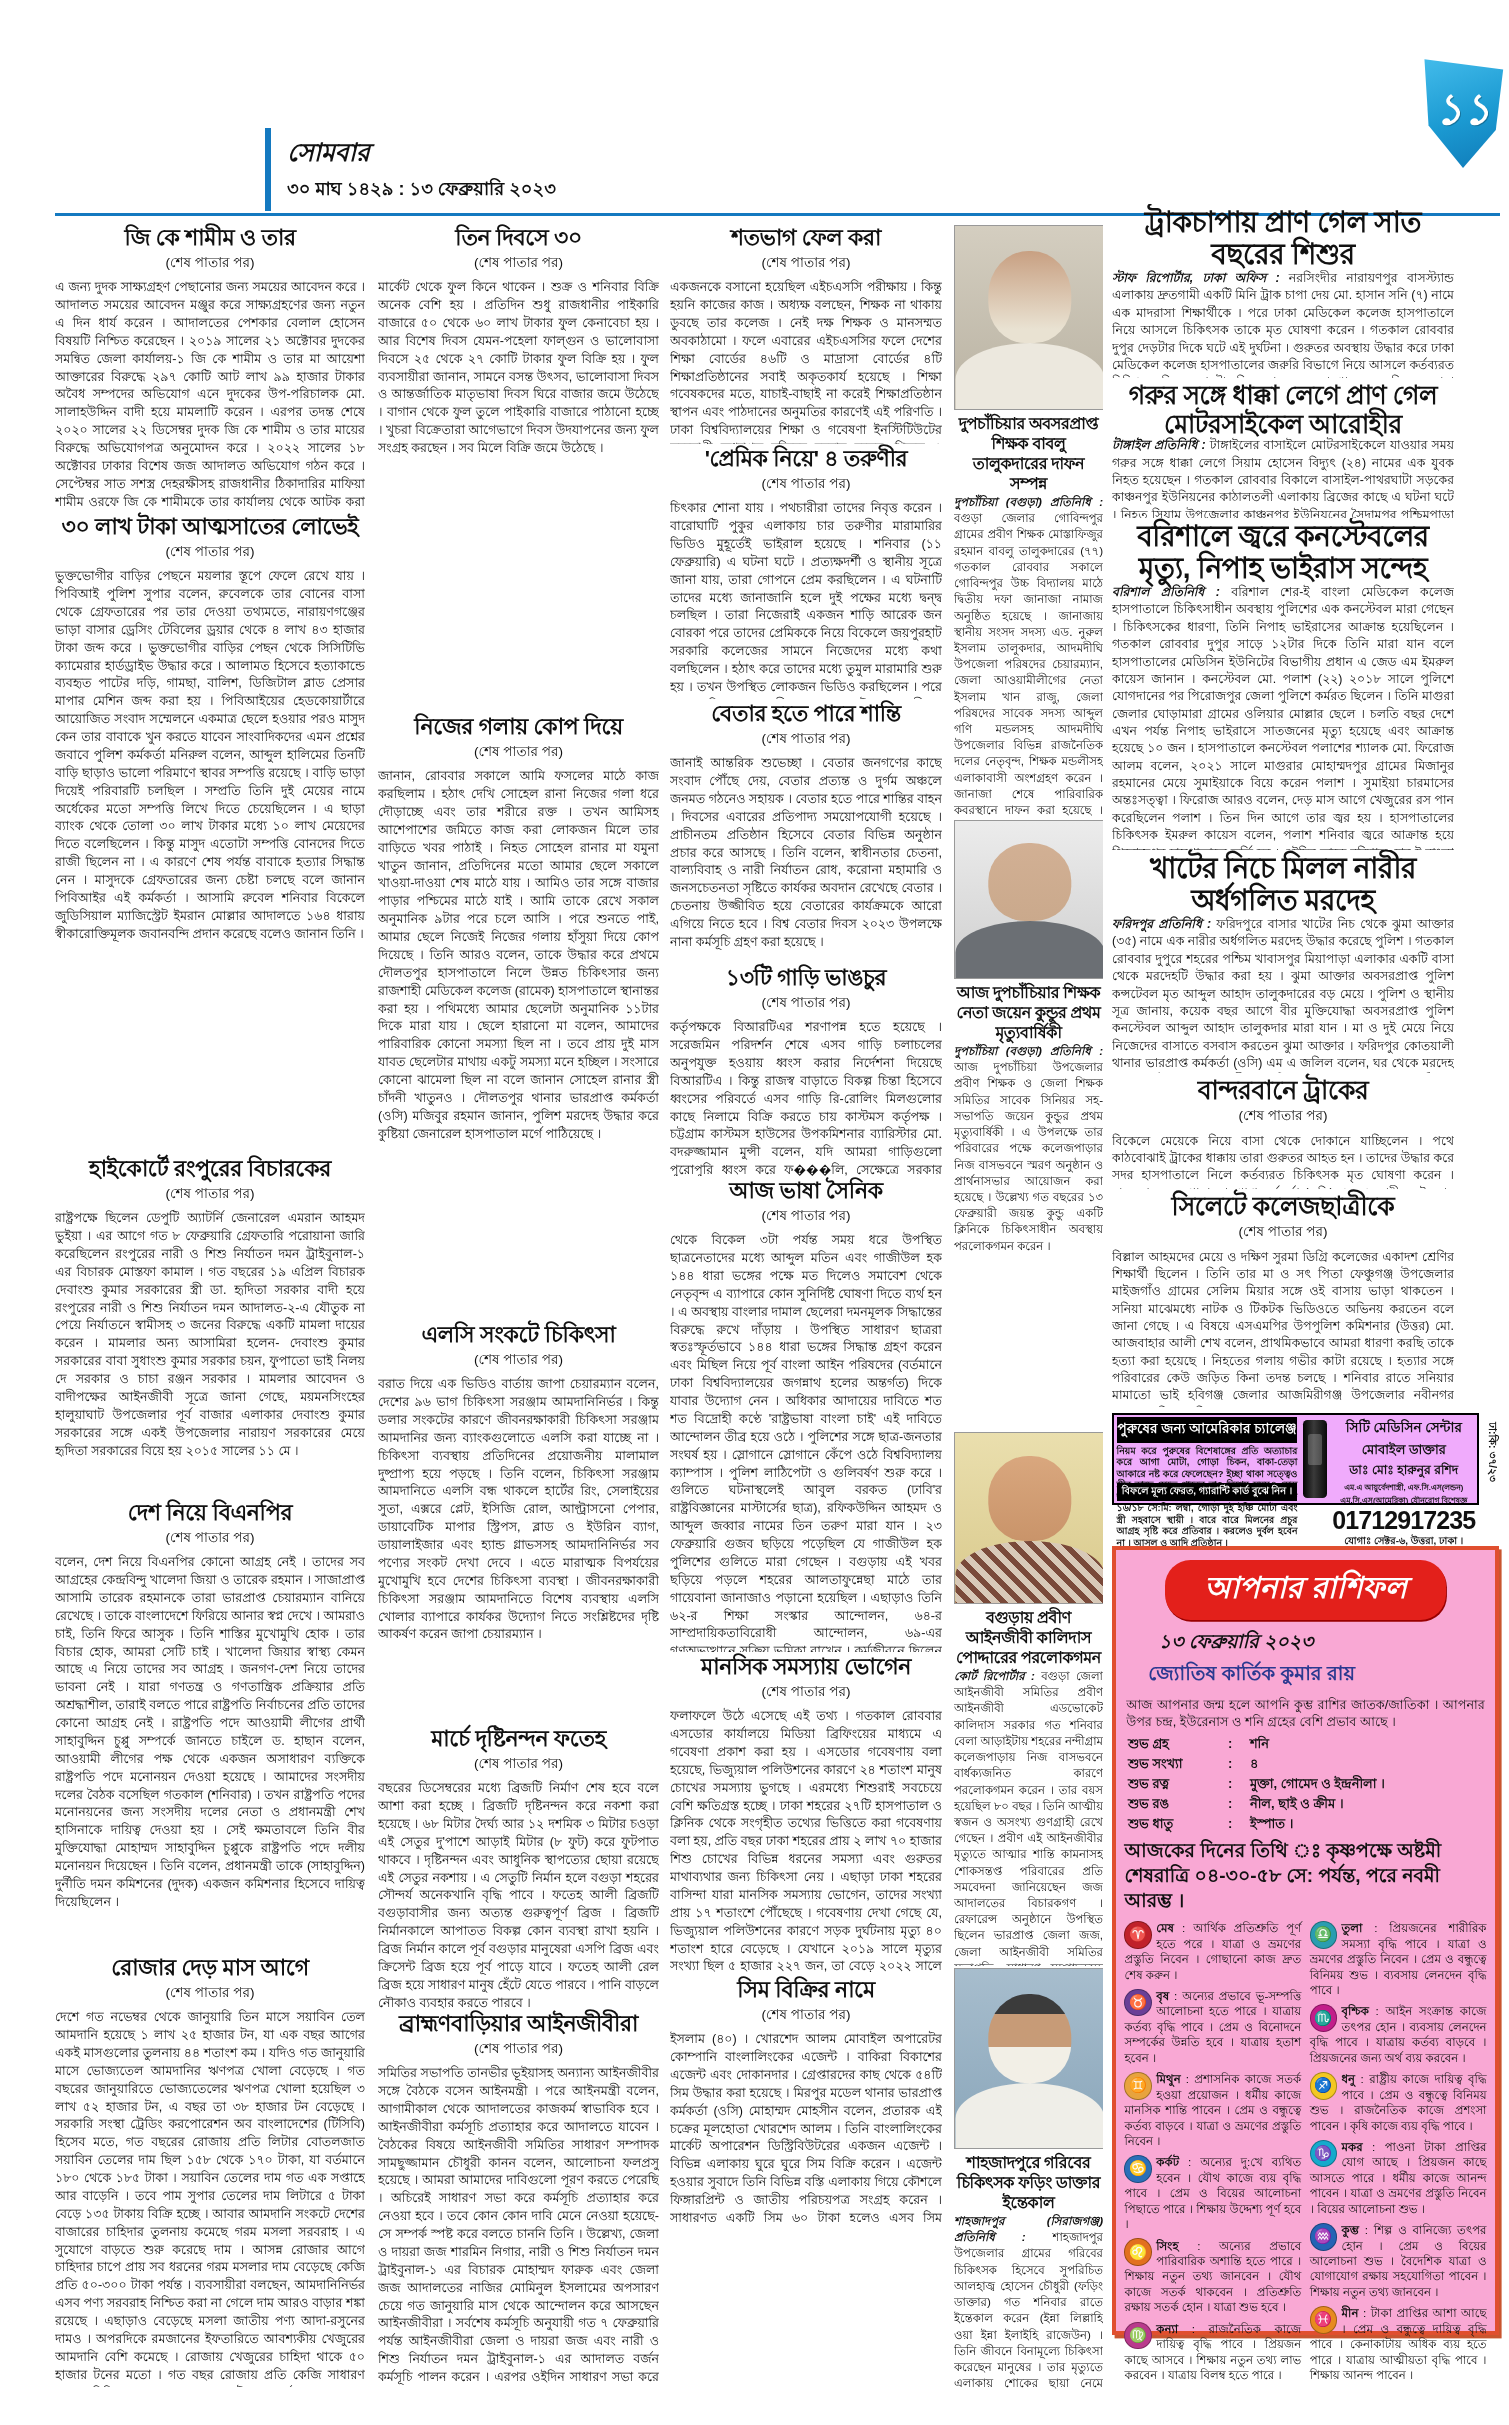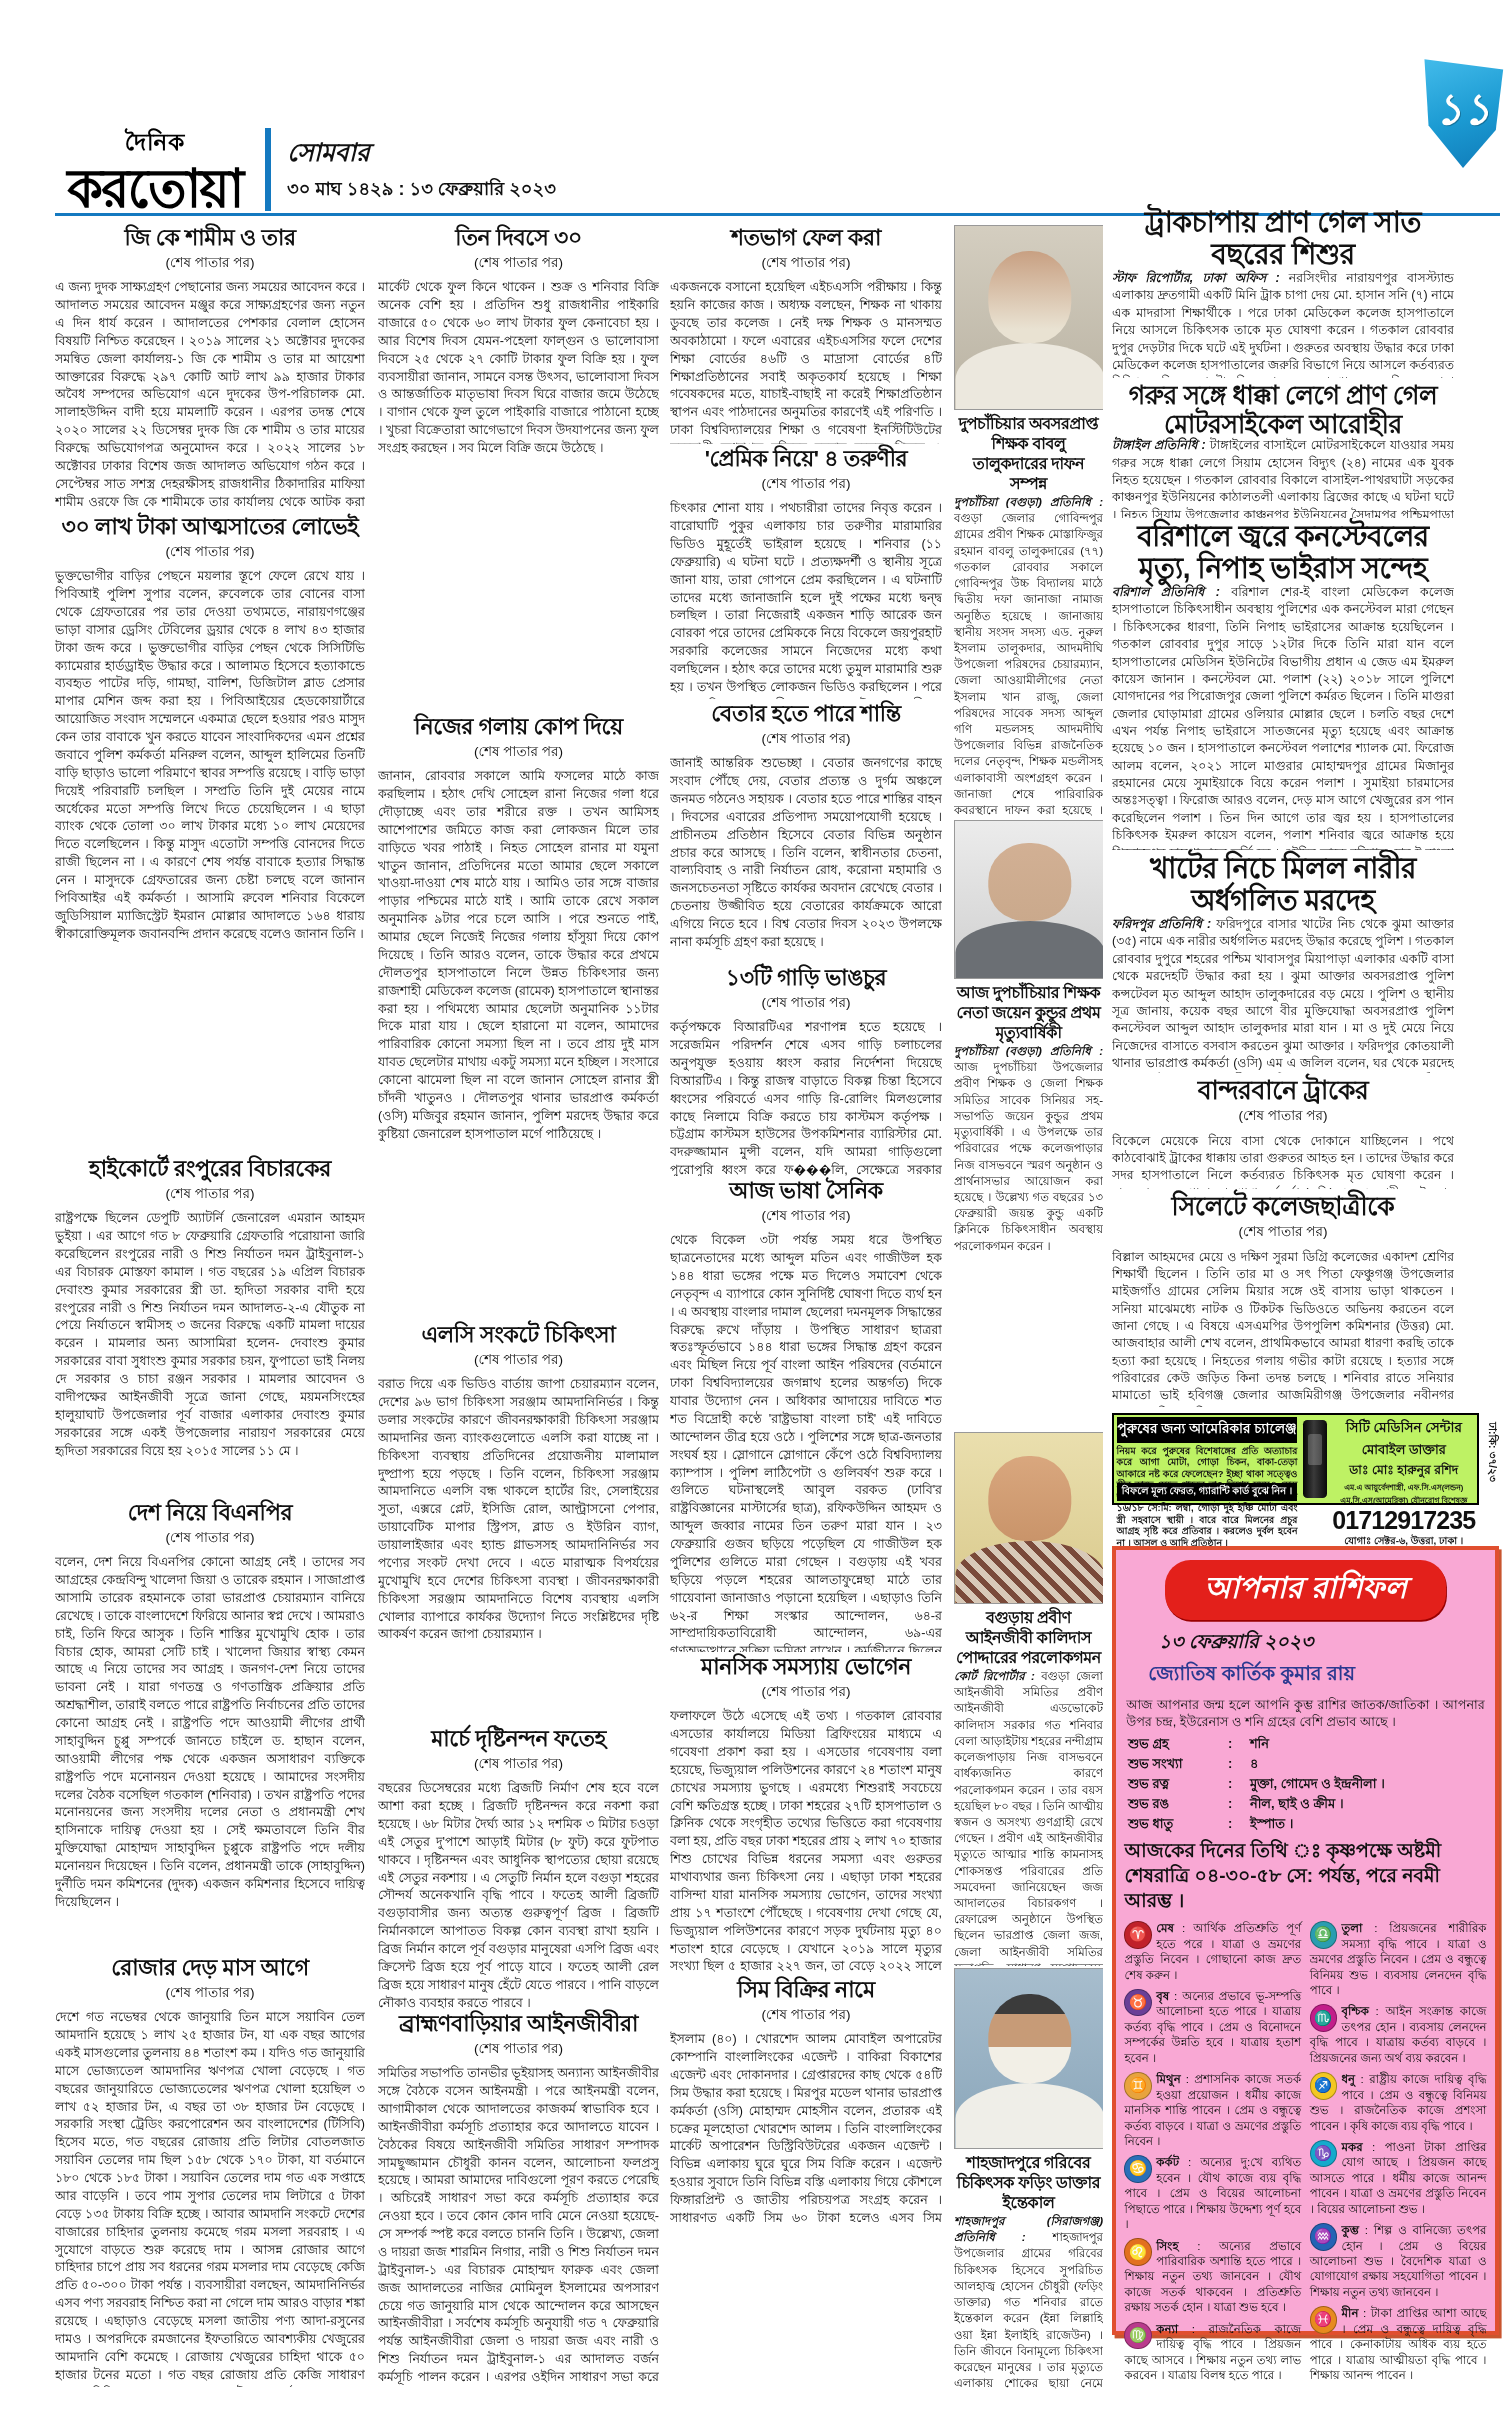--- a/index.html
+++ b/index.html
@@ -54,21 +54,21 @@
   .p2::after{background:#6b6f74;}
   .p3{height:170px;background:linear-gradient(#eadfae,#d9c98c);}
   .p3::before{background:linear-gradient(#d9a77e,#c9946a);}
   .p3::after{background:repeating-linear-gradient(45deg,#7a4a3a 0 6px,#d8c9b8 6px 12px);}
   .p4{height:179px;background:linear-gradient(#a7bdcd,#8aa6ba);}
   .p4::before{background:linear-gradient(#3b3b3b 0 22%,#c79b77 22% 60%,#f2efe6 60%);}
   .p4::after{background:#efeee8;}
 
   
   .adbox{position:absolute;left:1112px;top:1413px;width:367px;height:92px;border:2.6px solid #000;
-     display:flex;background:#bef264;box-sizing:border-box;justify-content:flex-end;}
+     display:flex;background:#f0abfc;box-sizing:border-box;justify-content:flex-end;}
   .ad-left{width:55%;padding:1.7px 2.6px 17px 2.6px;position:relative;box-sizing:border-box;}
   .ad-left h3{background:#000;color:#fff;text-align:center;font-size:13.6px;margin:0 0 1.7px;padding:1.7px 0;font-weight:800;}
   .ad-body{font-size:9.4px;line-height:1.22;text-align:justify;font-weight:600;margin:0;}
   .ad-guarantee{position:absolute;bottom:1.7px;left:2.6px;right:2.6px;background:#000;color:#fff;
      font-size:9.8px;text-align:center;padding:0.9px 0;font-weight:700;}
   .ad-bottle{width:25.5px;background:linear-gradient(90deg,#050505,#3a3a3a 45%,#0a0a0a);border-radius:4.3px;margin:5.1px 3.4px;position:relative;}
   .ad-bottle::after{content:"";position:absolute;left:20%;top:18%;width:60%;height:40%;background:rgba(255,255,255,.22);border-radius:2.6px;}
   .ad-right{flex:1;text-align:center;padding:1.7px 1.7px 0 1.7px;display:flex;flex-direction:column;}
   .ad-right .clinic{font-size:13.6px;font-weight:900;}
   .ad-right .clinic-sub{font-size:13px;font-weight:700;}
@@ -100,24 +100,20 @@
   .sign{font-size:11.7px;line-height:1.32;text-align:justify;margin-bottom:6px;}
   .sign b{font-weight:800;margin-top:14px;}
   .zicon{float:left;width:25.5px;height:25.5px;border-radius:50%;color:#fff;display:flex;align-items:center;
      justify-content:center;font-size:14.5px;margin:0.9px 4.3px 0 0;border:0.9px solid rgba(0,0,0,.3);}
 </style>
 </head>
 <body>
 
 <div class="page">
 
-  <div class="logo">
-    <div class="t">দৈনিক</div>
-    <div class="m">করতোয়া</div>
-  </div>
   <div class="mast-bar"></div>
   <div class="day">সোমবার</div>
   <div class="dateline-top">৩০ মাঘ ১৪২৯ : ১৩ ফেব্রুয়ারি ২০২৩</div>
   <div class="badge">
     <span>১১</span>
   </div>
   <div class="toprule"></div>
 
   <div class="col" id="col1">
     <div class="story" style="height:289px">

